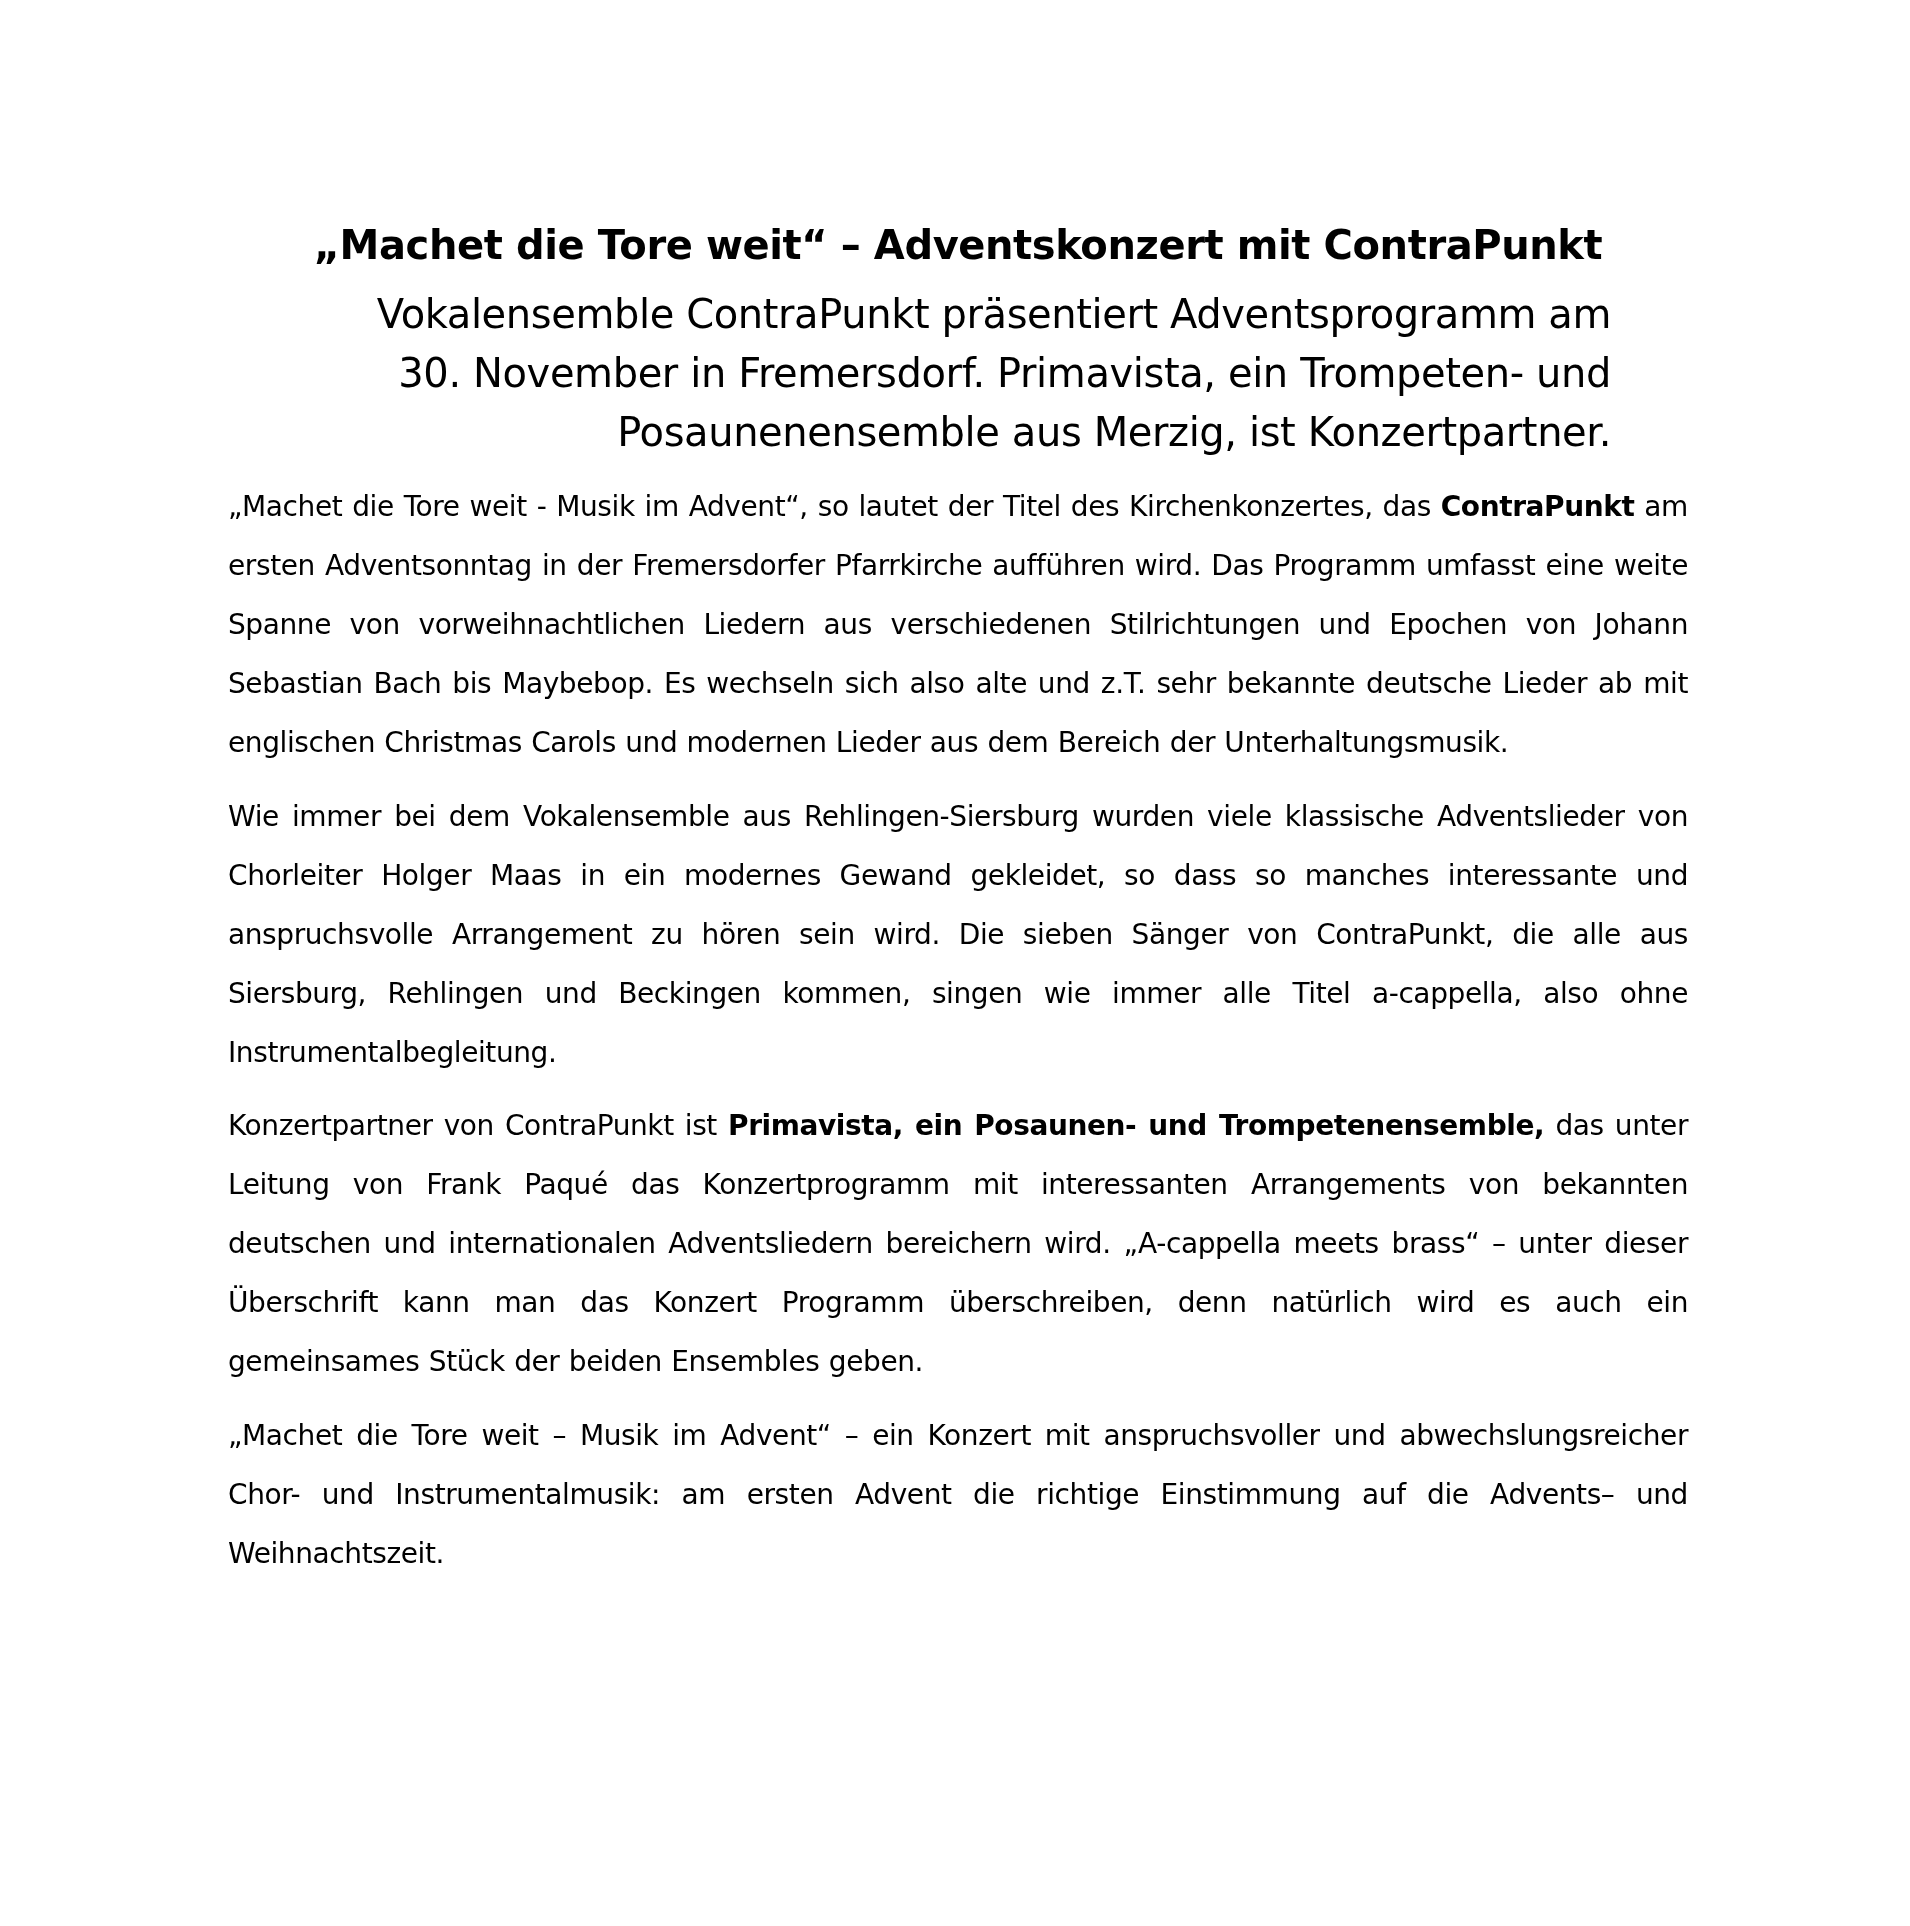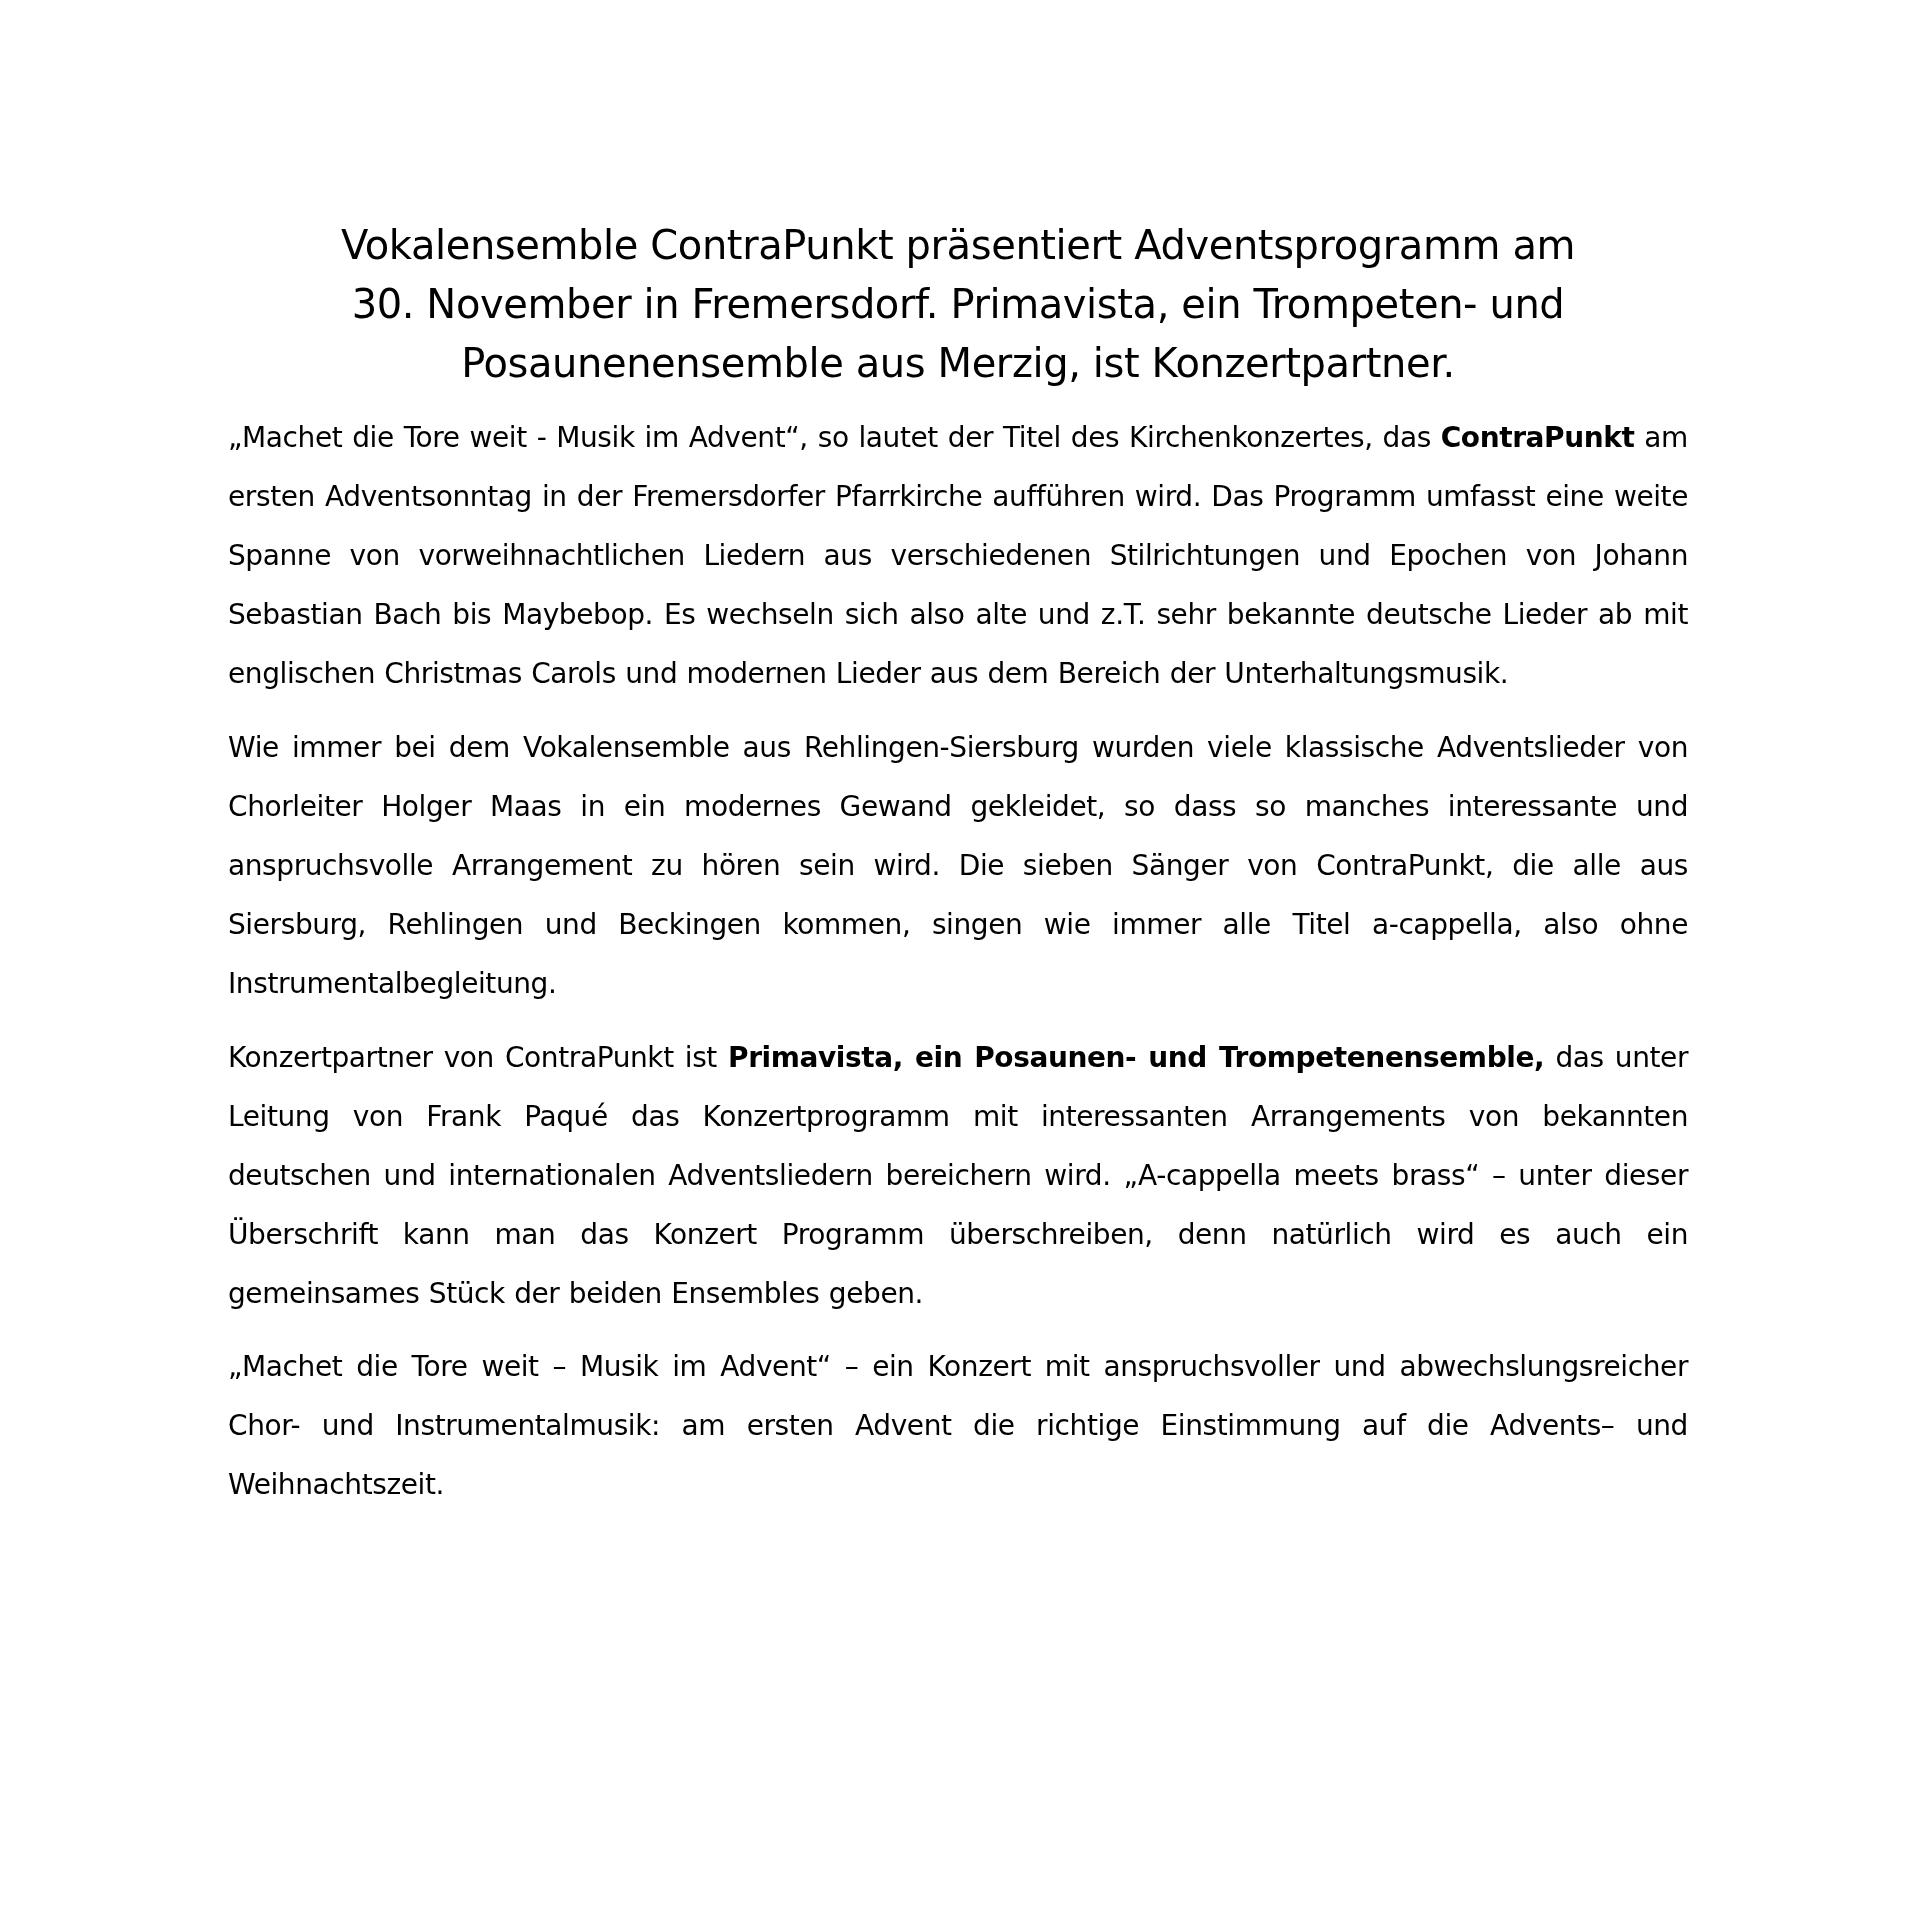--- a/index.html
+++ b/index.html
@@ -30,21 +30,21 @@
     }
     .title {
       text-align: center;
       font-weight: bold;
       font-size: 40px;
       line-height: 58px;
       margin: 0 0 10.8px 0;
       letter-spacing: -0.4px;
     }
     .subtitle {
-      text-align: center;
+      text-align: right;
       font-size: 40px;
       line-height: 59px;
       margin: 0 0 15.4px 0;
       padding: 0 77px;
       letter-spacing: -0.4px;
     }
     .para {
       text-align: justify;
       text-align-last: left;
       font-size: 28px;
@@ -54,20 +54,21 @@
       word-spacing: 0.8px;
       hyphens: none;
     }
     b, .b { font-weight: bold; }
   </style>
 </head>
 <body>
 
 <div class="page">
   <div class="content">
+    <h1 class="title">„Machet die Tore weit“ – Adventskonzert mit ContraPunkt</h1>
     <p class="subtitle">Vokalensemble ContraPunkt präsentiert Adventsprogramm am 30. November in Fremersdorf. Primavista, ein Trompeten- und Posaunenensemble aus Merzig, ist Konzertpartner.</p>
 
     <p class="para">
       <span>„Machet die Tore weit - Musik im Advent“, so lautet der Titel des Kirchenkonzertes, das </span><b>ContraPunkt</b><span> am ersten Adventsonntag in der Fremersdorfer Pfarrkirche aufführen wird. Das Programm umfasst eine weite Spanne von vorweihnachtlichen Liedern aus verschiedenen Stilrichtungen und Epochen von Johann Sebastian Bach bis Maybebop. Es wechseln sich also alte und z.T. sehr bekannte deutsche Lieder ab mit englischen Christmas Carols und modernen Lieder aus dem Bereich der Unterhaltungsmusik.</span>
     </p>
 
     <p class="para">
       <span>Wie immer bei dem Vokalensemble aus Rehlingen-Siersburg wurden viele klassische Adventslieder von Chorleiter Holger Maas in ein modernes Gewand gekleidet, so dass so manches interessante und anspruchsvolle Arrangement zu hören sein wird. Die sieben Sänger von ContraPunkt, die alle aus Siersburg, Rehlingen und Beckingen kommen, singen wie immer alle Titel a-cappella, also ohne Instrumentalbegleitung.</span>
     </p>
 

